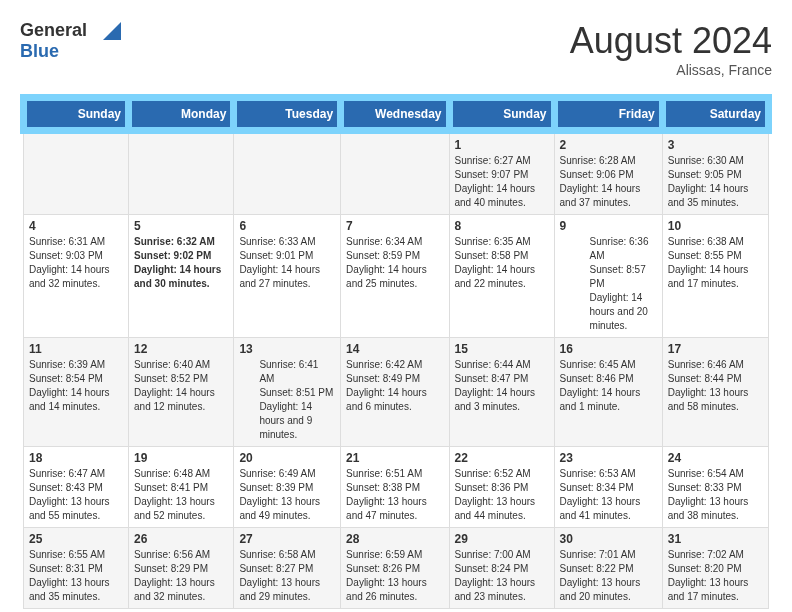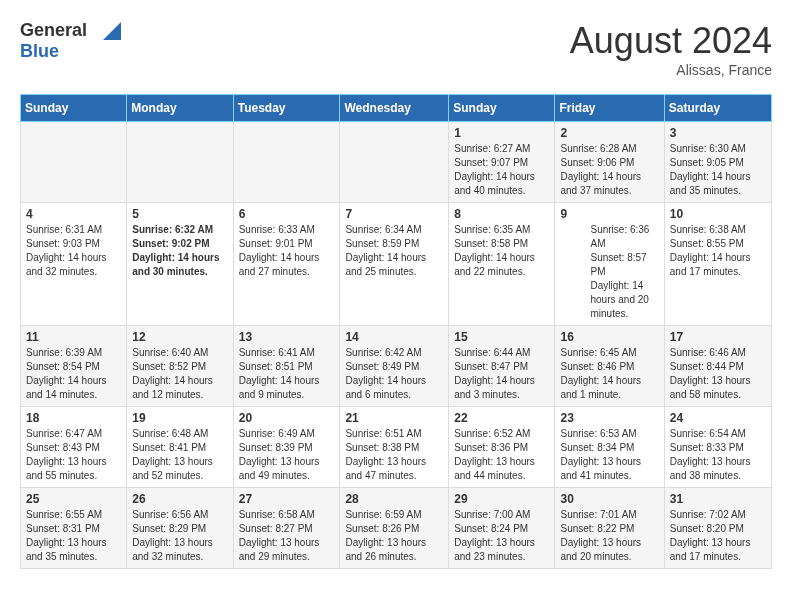--- a/index.html
+++ b/index.html
@@ -52,24 +52,24 @@
       width: 100%;
       border-collapse: collapse;
       font-size: 11px;
     }
     .calendar-table thead tr {
       background-color: #2a6ab0;
       color: #fff;
     }
     .calendar-table thead th {
       padding: 6px 4px;
-      text-align: left;
+      text-align: right;
       font-weight: bold;
       font-size: 12px;
-      border: 1px solid #7dd3fc;
+      border: 7px solid #7dd3fc;
     }
     .calendar-table tbody tr {
       border-bottom: 1px solid #ddd;
     }
     .calendar-table tbody td {
       vertical-align: top;
       padding: 4px 5px;
       border: 1px solid #ddd;
       min-height: 80px;
       width: 113px;
@@ -206,21 +206,21 @@
 Daylight: 14 hours and 14 minutes.</div>
           </td>
           <td>
             <div class="day-number">12</div>
             <div class="day-info" style="white-space: pre-line;">Sunrise: 6:40 AM
 Sunset: 8:52 PM
 Daylight: 14 hours and 12 minutes.</div>
           </td>
           <td>
             <div class="day-number">13</div>
-            <div class="day-info" style="white-space: pre-line;">Sunrise: 6:41 AM
+            <div class="day-info" style="white-space: pre-line; margin-left: 20px;">Sunrise: 6:41 AM
 Sunset: 8:51 PM
 Daylight: 14 hours and 9 minutes.</div>
           </td>
           <td>
             <div class="day-number">14</div>
             <div class="day-info" style="white-space: pre-line;">Sunrise: 6:42 AM
 Sunset: 8:49 PM
 Daylight: 14 hours and 6 minutes.</div>
           </td>
           <td>

